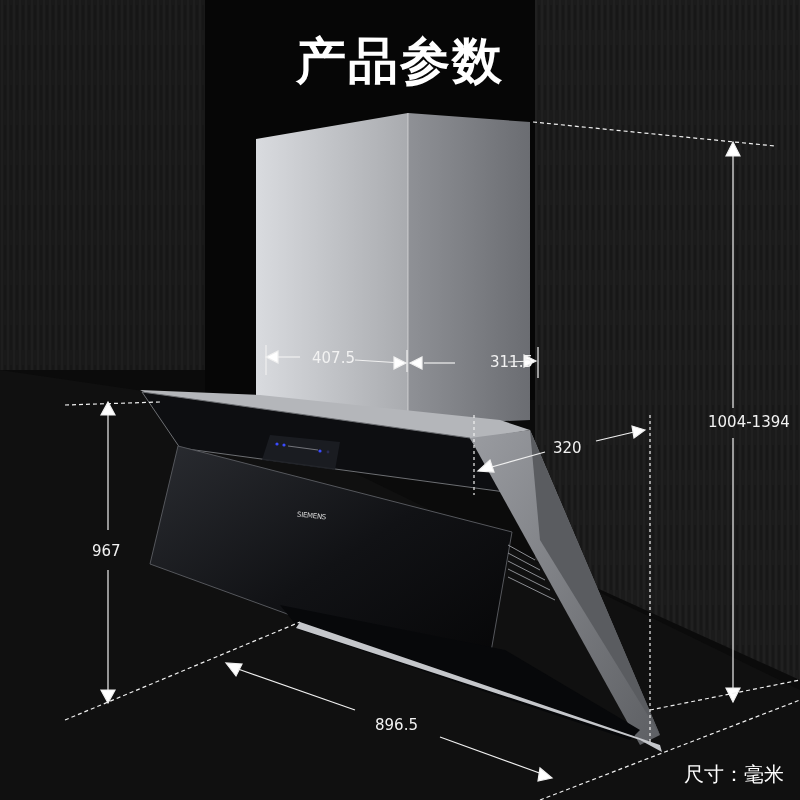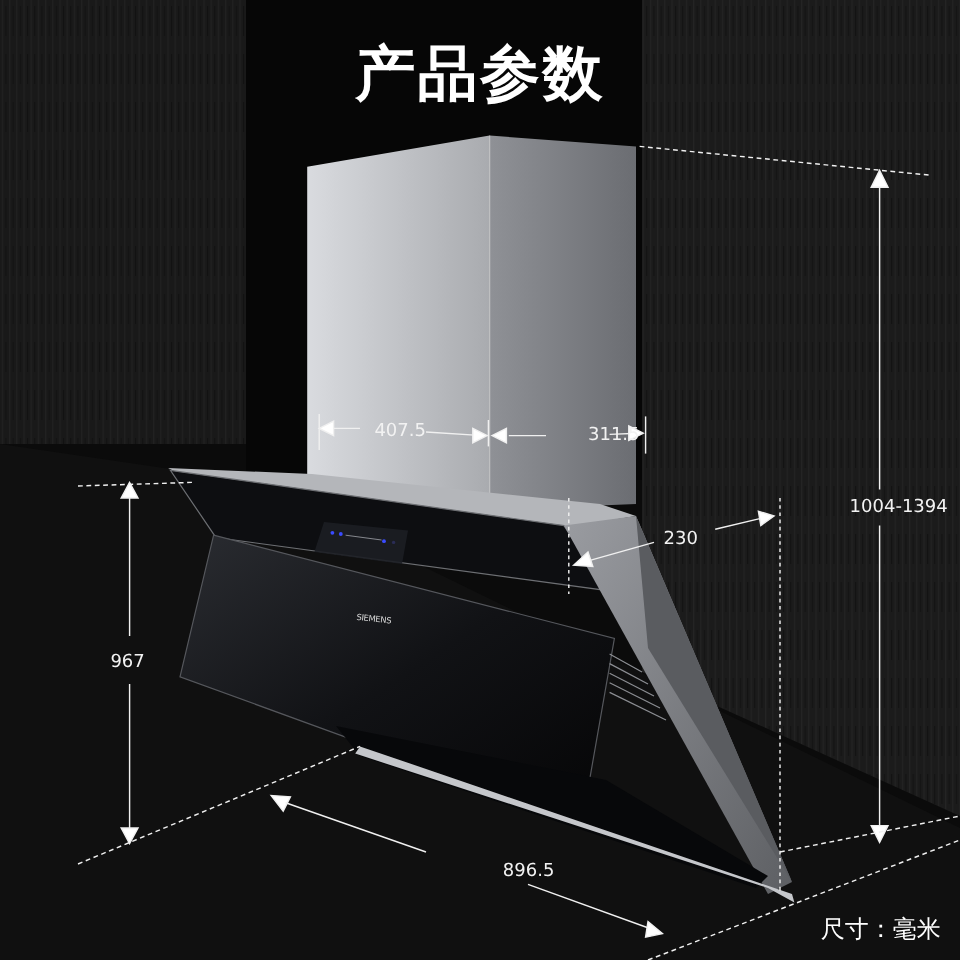--- a/index.html
+++ b/index.html
@@ -140,19 +140,19 @@
       <polygon points="552,778 540,768 538,781"></polygon>
     </g>
   </svg>
 
   <div class="title">产品参数</div>
 
   <div class="brand">SIEMENS</div>
 
   <div class="dim" style="left:312px; top:349px;">407.5</div>
   <div class="dim" style="left:458px; top:353px;margin-left:32px;">311.5</div>
-  <div class="dim" style="left:553px; top:439px;">230</div>
+  <div class="dim" style="left:553px; top:439px;">320</div>
   <div class="dim" style="left:708px; top:413px;">1004-1394</div>
   <div class="dim" style="left:92px; top:542px;">967</div>
-  <div class="dim" style="left:375px; top:716px;margin-left:44px;">896.5</div>
+  <div class="dim" style="left:375px; top:716px;">896.5</div>
 
   <div class="unit">尺寸：毫米</div>
 </div>
 
 </body></html>

